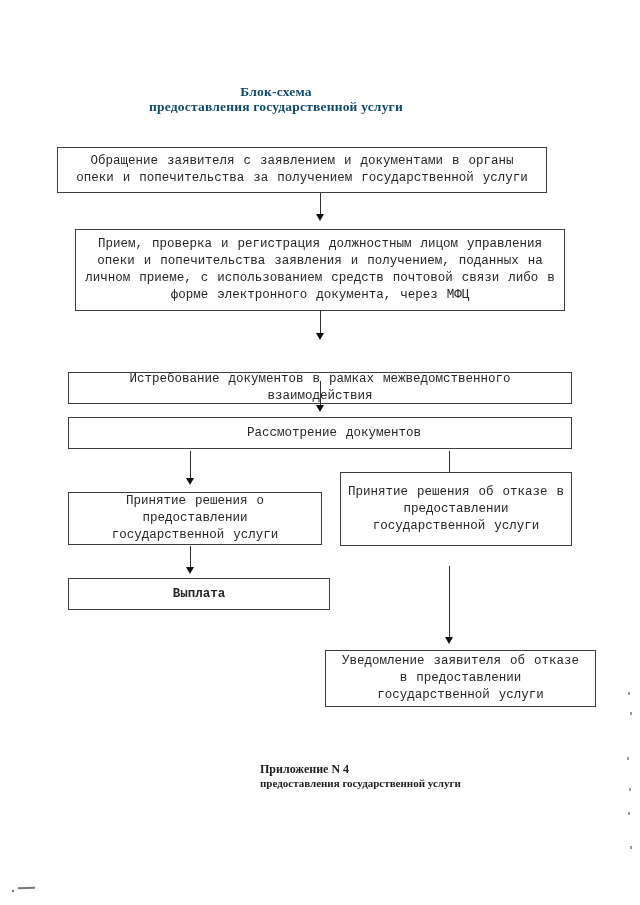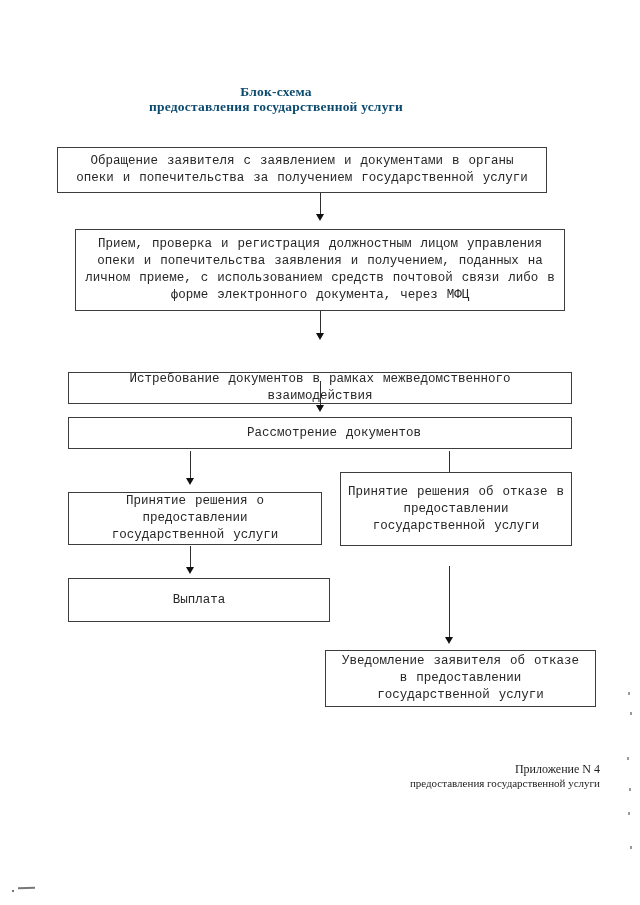--- a/index.html
+++ b/index.html
@@ -41,21 +41,21 @@
     word-spacing: 1.5px;
     box-sizing: border-box;
     padding: 2px 4px;
   }
   .n-application     { left: 57px;  top: 147px; width: 490px; height: 46px; }
   .n-intake          { left: 75px;  top: 229px; width: 490px; height: 82px; }
   .n-interagency     { left: 68px;  top: 349px; width: 504px; height: 32px; margin-top: 23px; }
   .n-review          { left: 68px;  top: 417px; width: 504px; height: 32px; padding-left: 32px; }
   .n-approve         { left: 68px;  top: 492px; width: 254px; height: 53px; }
   .n-refuse          { left: 340px; top: 472px; width: 232px; height: 74px; }
-  .n-payment         { left: 68px;  top: 578px; width: 262px; height: 44px; }
+  .n-payment         { left: 68px;  top: 578px; width: 262px; height: 32px; font-weight: bold; }
   .n-refusal-notice  { left: 325px; top: 650px; width: 271px; height: 57px; }
 
   .arrow { position: absolute; width: 9px; }
   .arrow .shaft {
     position: absolute; left: 4px; top: 0; bottom: 6px; width: 1px;
     background: #2f2f2f; display: block;
   }
   .arrow .head {
     position: absolute; bottom: 0; left: 0; width: 0; height: 0; display: block;
     border-left: 4.5px solid transparent;
@@ -66,23 +66,23 @@
   .a2 { left: 315.5px; top: 311px; height: 29px; }
   .a3 { left: 315.5px; top: 381px; height: 31px; }
   .a4 { left: 185.5px; top: 451px; height: 34px; }
   .a5 { left: 444.5px; top: 451px; height: 34px; }
   .a6 { left: 185.5px; top: 546px; height: 28px; }
   .a7 { left: 444.5px; top: 566px; height: 78px; }
 
   .appendix {
     position: absolute;
     top: 762px; right: 40px; width: 340px;
-    text-align: right;
+    text-align: left;
     font-family: "Liberation Serif", "DejaVu Serif", serif;
-    font-weight: normal;
+    font-weight: bold;
     font-size: 11px;
     line-height: 14px;
     color: #1d1d1d;
   }
   .appendix .line-first { font-size: 12px; }
 
   .artifact { position: absolute; background: #777; }
   .mark-bottom-left { left: 18px; top: 887px; width: 17px; height: 2px; transform: rotate(-2deg); }
   .mark-bottom-left-dot { left: 12px; top: 890px; width: 2px; height: 2px; }
   .speck { width: 2px; height: 3px; background: #9a9a9a; }

